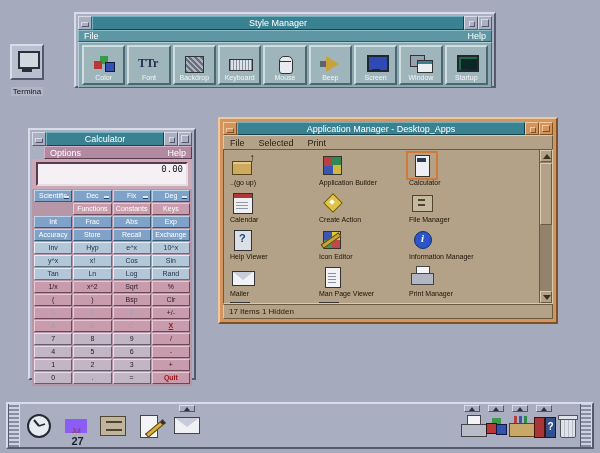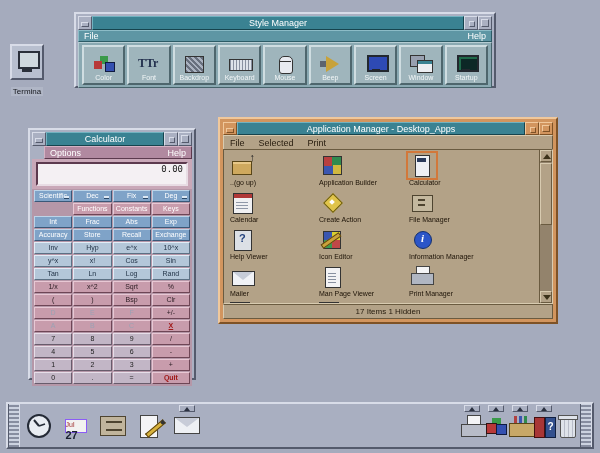--- a/index.html
+++ b/index.html
@@ -58,21 +58,21 @@
   .k-dim  { color:#9aa2b4; }
   .k-x    { color:#a01818; font-weight:bold; text-decoration:underline; }
   .k-quit { color:#a01818; font-weight:bold; }
   .k-blank { visibility:hidden; }
 
   
   .win-app { left:218px; top:117px; width:340px; height:207px; background:#d2955e; border-color:#f0c89c #7e5226 #7e5226 #f0c89c; padding:3px; }
   .titlebar.app { height:13px; flex:0 0 13px; }
   .am-menubar { height:14px; flex:0 0 14px; background:#b3a287; color:#261c0e; font-size:9px; display:flex; align-items:center; gap:14px; padding:0 6px; border:1px solid; border-color:#d8cbb0 #6a5b40 #6a5b40 #d8cbb0; border-bottom:none; }
   .am-content { flex:1; background:#b3a287; border:1px solid; border-color:#6a5b40 #d8cbb0 #d8cbb0 #6a5b40; position:relative; overflow:hidden; }
-  .am-status { height:15px; flex:0 0 15px; background:#b3a287; border:1px solid; border-color:#d8cbb0 #6a5b40 #6a5b40 #d8cbb0; border-top:1px solid #6a5b40; font-size:8px; color:#241a0c; line-height:13px; padding:0 5px;text-align:center; }
+  .am-status { height:15px; flex:0 0 15px; background:#b3a287; border:1px solid; border-color:#d8cbb0 #6a5b40 #6a5b40 #d8cbb0; border-top:1px solid #6a5b40; font-size:8px; color:#241a0c; line-height:13px; padding:0 5px; }
   .amitem { position:absolute; width:86px; }
   .albl { display:block; font-size:7px; color:#1c1206; line-height:9px; margin-top:1px; white-space:nowrap; }
   .aicon { position:relative; display:block; width:26px; height:23px; }
   .aicon.sel { outline:2px solid #d2783a; outline-offset:1px; }
   .i-folderup::before { content:""; position:absolute; left:2px; top:7px; width:18px; height:12px; background:#cfa95e; border:1px solid #594618; box-shadow:inset 0 2px 0 #e8c888; }
   .i-folderup::after { content:"↑"; position:absolute; right:1px; top:-3px; font-size:11px; color:#222; }
   .i-appbuilder::before { content:""; position:absolute; left:4px; top:2px; width:17px; height:17px; border:1px solid #333; background:conic-gradient(#2f8a4f 0 25%, #d0b840 0 50%, #3a56b0 0 75%, #b84040 0); }
   .i-calcapp::before { content:""; position:absolute; left:6px; top:1px; width:13px; height:20px; background:#eef0f4; border:1px solid #333; }
   .i-calcapp::after { content:""; position:absolute; left:8px; top:4px; width:9px; height:4px; background:#2a3a5a; }
   .i-calendarapp::before { content:""; position:absolute; left:3px; top:2px; width:18px; height:19px; background:#f0f0f2; border:1px solid #333; box-shadow:inset 0 4px 0 #b03838; }
@@ -102,21 +102,21 @@
   .am-sdn::after { top:3px; border-top:5px solid #3c321a; }
   .am-thumb { position:absolute; left:0; top:13px; width:12px; height:62px; background:#b3a287; border:1px solid; border-color:#d8cbb0 #6a5b40 #6a5b40 #d8cbb0; }
 
   
   .panel { position:absolute; left:6px; top:402px; width:588px; height:47px; background:#a9afc1; border:2px solid; border-color:#d8dce8 #545a6c #545a6c #d8dce8; display:flex; align-items:center; }
   .handle { width:12px; height:100%; background:repeating-linear-gradient(0deg,#878da0 0 2px,#ccd2e0 2px 4px); border-left:1px solid #545a6c; border-right:1px solid #d8dce8; }
   .pcell { width:37px; height:100%; position:relative; display:flex; align-items:center; justify-content:center; }
   .pcell-r { width:24px; }
   .subarrow { position:absolute; top:1px; left:50%; margin-left:-8px; width:16px; height:7px; background:#a9afc1; border:1px solid; border-color:#d8dce8 #545a6c #545a6c #d8dce8; }
   .subarrow::after { content:""; position:absolute; left:50%; margin-left:-3px; top:1px; border-left:3px solid transparent; border-right:3px solid transparent; border-bottom:4px solid #2a3040; }
-  .f-cal { width:22px; height:14px; background:#f2f2f0; border:1px solid #8b5cf6; text-align:left; }
+  .f-cal { width:22px; height:14px; background:#f2f2f0; border:7px solid #8b5cf6; text-align:left; }
   .f-cal .mo { display:block; font-size:7px; color:#a03030; line-height:9px; }
   .f-cal .dy { display:block; font-size:11px; font-weight:bold; color:#1a2030; line-height:13px; }
   .f-file { position:relative; width:26px; height:20px; background:#c0b49c; border:1px solid #4e4430; }
   .f-file::before { content:""; position:absolute; left:5px; top:4px; width:16px; height:2px; background:#4e4430; box-shadow:0 8px 0 #4e4430; }
   .f-text { position:relative; width:26px; height:24px; }
   .f-text::before { content:""; position:absolute; left:3px; top:1px; width:16px; height:21px; background:#f4f4f6; border:1px solid #444; }
   .f-text::after { content:""; position:absolute; left:7px; top:12px; width:18px; height:3px; background:#d8b23c; border:1px solid #5a4210; border-right:4px solid #333; transform:rotate(-40deg); }
   .f-mail { position:relative; width:26px; height:17px; background:#eef0f4; border:1px solid #444; }
   .f-mail::before { content:""; position:absolute; left:0; top:0; border-left:12px solid transparent; border-right:12px solid transparent; border-top:9px solid #c8ccd8; }
   .f-printer { position:relative; width:26px; height:22px; }

